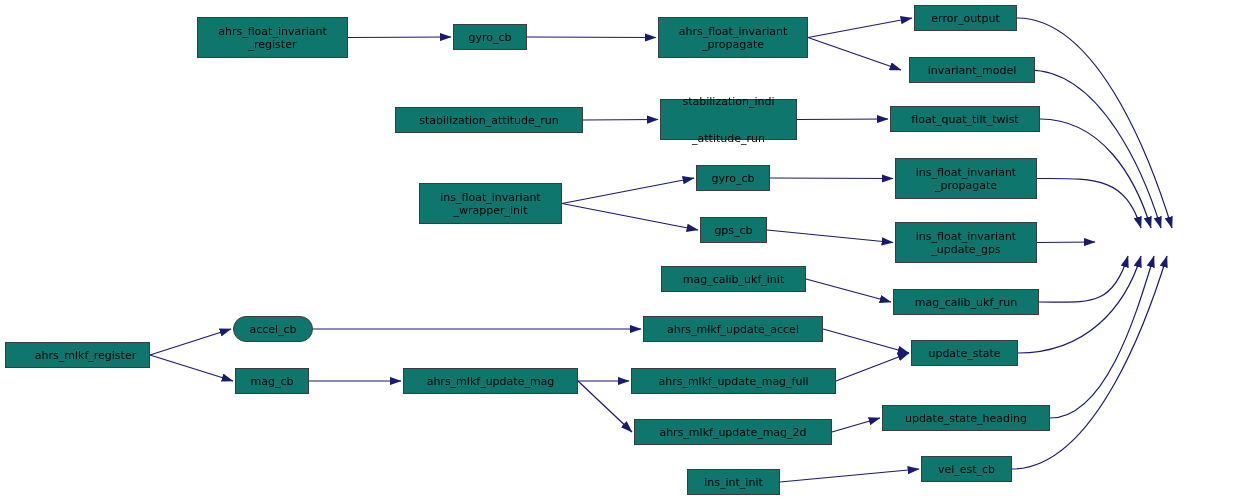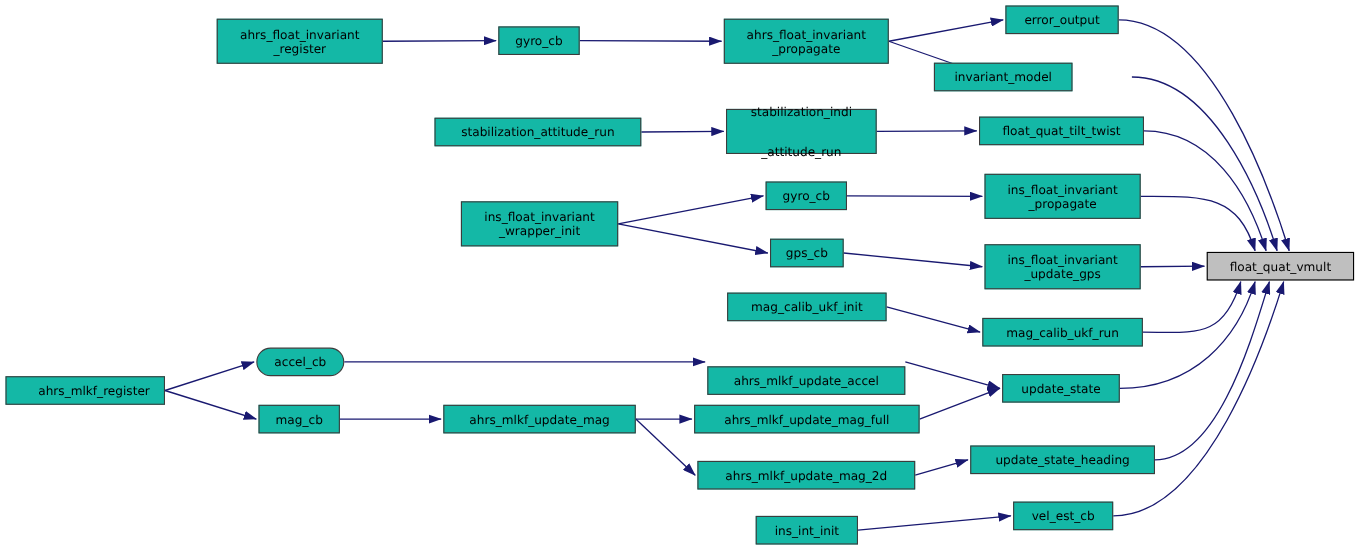--- a/index.html
+++ b/index.html
@@ -9,21 +9,21 @@
     height: 501px;
     background: #ffffff;
     font-family: "DejaVu Sans", "Liberation Sans", sans-serif;
     overflow: hidden;
   }
   #edges-layer { position: absolute; left: 0; top: 0; width: 1235px; height: 501px; }
   #nodes-layer { position: absolute; left: 0; top: 0; width: 1235px; height: 501px; }
   .node {
     position: absolute;
     box-sizing: border-box;
-    background: #14b8a6;
+    background: #0f766e;
     border: 1px solid #3c3c3c;
     display: flex;
     flex-direction: column;
     align-items: center;
     justify-content: center;
     font-size: 11px;
     line-height: 13px;
     color: #000000;
     white-space: nowrap;
     text-align: center;
@@ -84,21 +84,21 @@
       <div class="node" style="left: 453px; top: 24px; width: 74px; height: 26px;">
         <span>gyro_cb</span>
       </div>
       <div class="node" style="left: 658px; top: 17px; width: 150px; height: 41px;">
         <span>ahrs_float_invariant</span>
         <span>_propagate</span>
       </div>
       <div class="node" style="left: 914px; top: 5px; width: 103px; height: 26px;">
         <span>error_output</span>
       </div>
-      <div class="node" style="left: 849px; top: 57px; width: 126px; height: 26px;">
+      <div class="node" style="left: 909px; top: 57px; width: 126px; height: 26px;">
         <span>invariant_model</span>
       </div>
       <div class="node" style="left: 395px; top: 107px; width: 188px; height: 26px;">
         <span>stabilization_attitude_run</span>
       </div>
       <div class="node" style="left: 660px; top: 99px; width: 137px; height: 41px; gap: 24px;">
         <span>stabilization_indi</span>
         <span>_attitude_run</span>
       </div>
       <div class="node" style="left: 890px; top: 106px; width: 150px; height: 26px;">
@@ -130,21 +130,21 @@
       </div>
       <div class="node" style="left: 5px; top: 342px; width: 145px; height: 26px; padding-left: 16px;">
         <span>ahrs_mlkf_register</span>
       </div>
       <div class="node" style="left: 233px; top: 316px; width: 80px; height: 26px; border-radius: 13px;">
         <span>accel_cb</span>
       </div>
       <div class="node" style="left: 235px; top: 368px; width: 74px; height: 26px;">
         <span>mag_cb</span>
       </div>
-      <div class="node" style="left: 643px; top: 316px; width: 180px; height: 26px; margin-top: 17px;">
+      <div class="node" style="left: 643px; top: 316px; width: 180px; height: 26px;">
         <span>ahrs_mlkf_update_accel</span>
       </div>
       <div class="node" style="left: 631px; top: 368px; width: 205px; height: 26px;">
         <span>ahrs_mlkf_update_mag_full</span>
       </div>
       <div class="node" style="left: 403px; top: 368px; width: 175px; height: 26px;">
         <span>ahrs_mlkf_update_mag</span>
       </div>
       <div class="node" style="left: 634px; top: 419px; width: 198px; height: 26px;">
         <span>ahrs_mlkf_update_mag_2d</span>
@@ -154,17 +154,14 @@
       </div>
       <div class="node" style="left: 882px; top: 405px; width: 168px; height: 26px;">
         <span>update_state_heading</span>
       </div>
       <div class="node" style="left: 687px; top: 469px; width: 93px; height: 26px;">
         <span>ins_int_init</span>
       </div>
       <div class="node" style="left: 921px; top: 456px; width: 91px; height: 26px;">
         <span>vel_est_cb</span>
       </div>
-      <div class="node hub" style="left: 1097px; top: 229px; width: 134px; height: 26px;">
-        <span>float_quat_vmult</span>
-      </div>
     </div>
 </div>
 
 </body></html>

